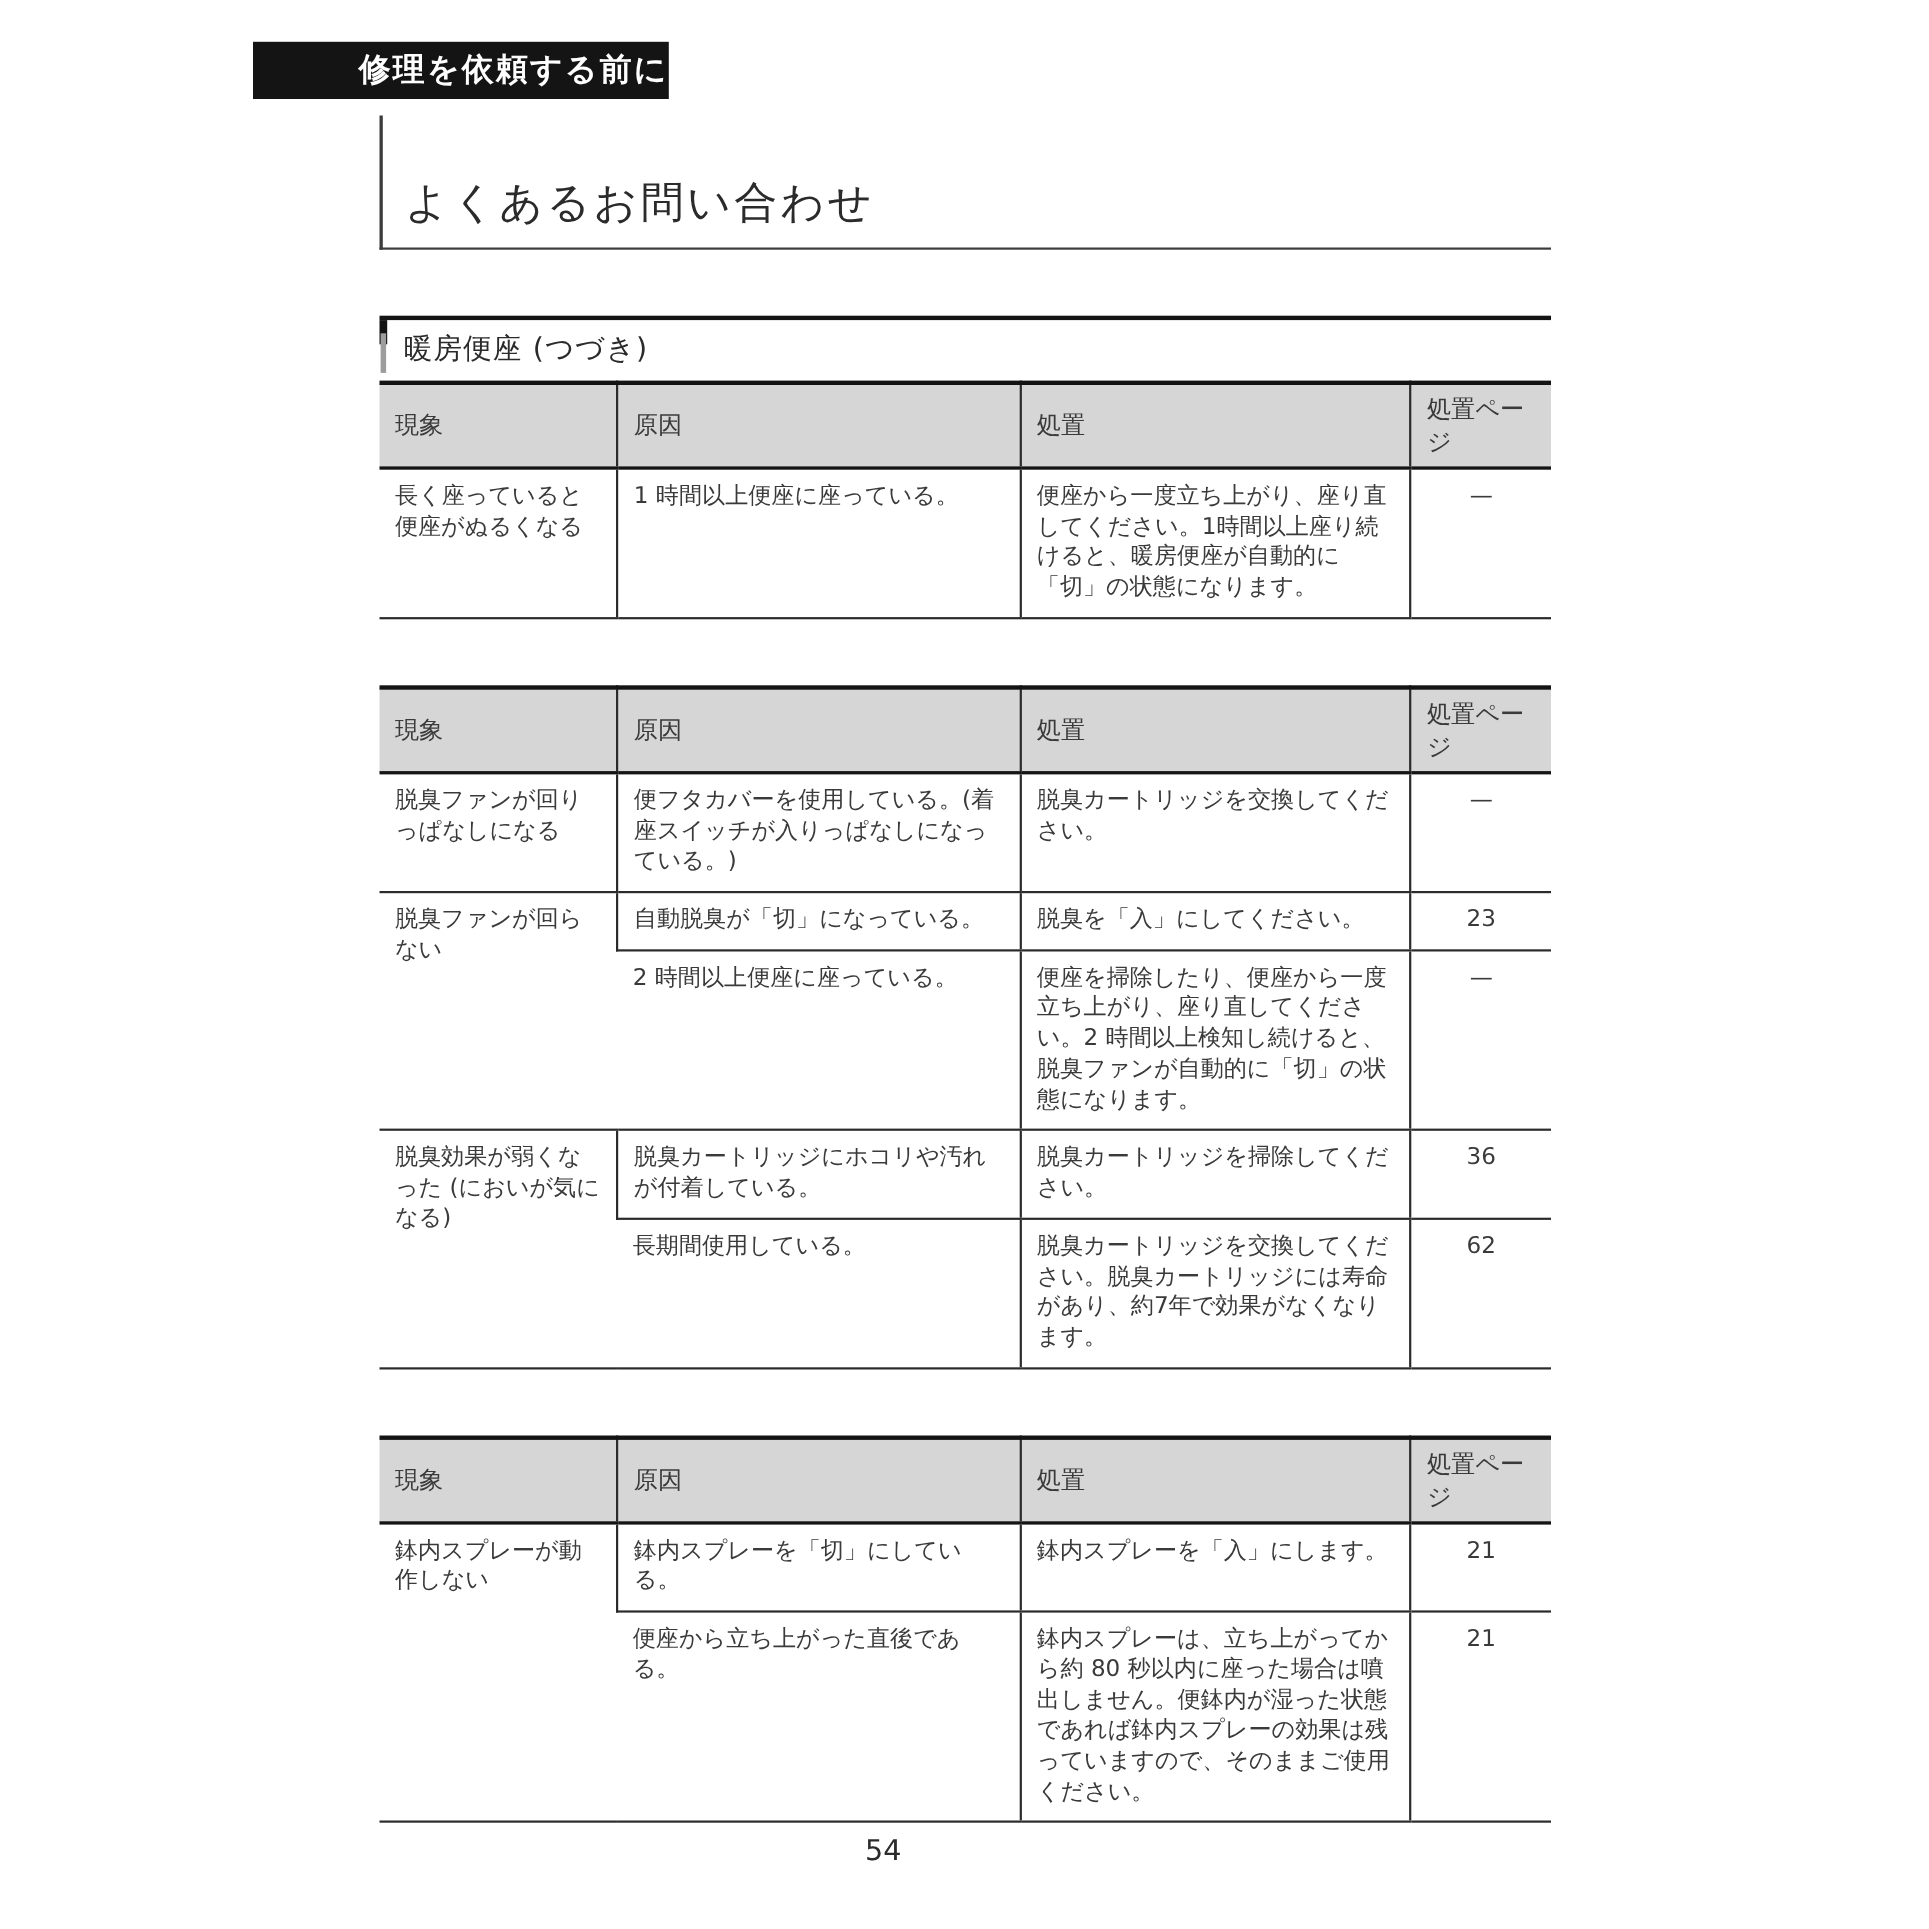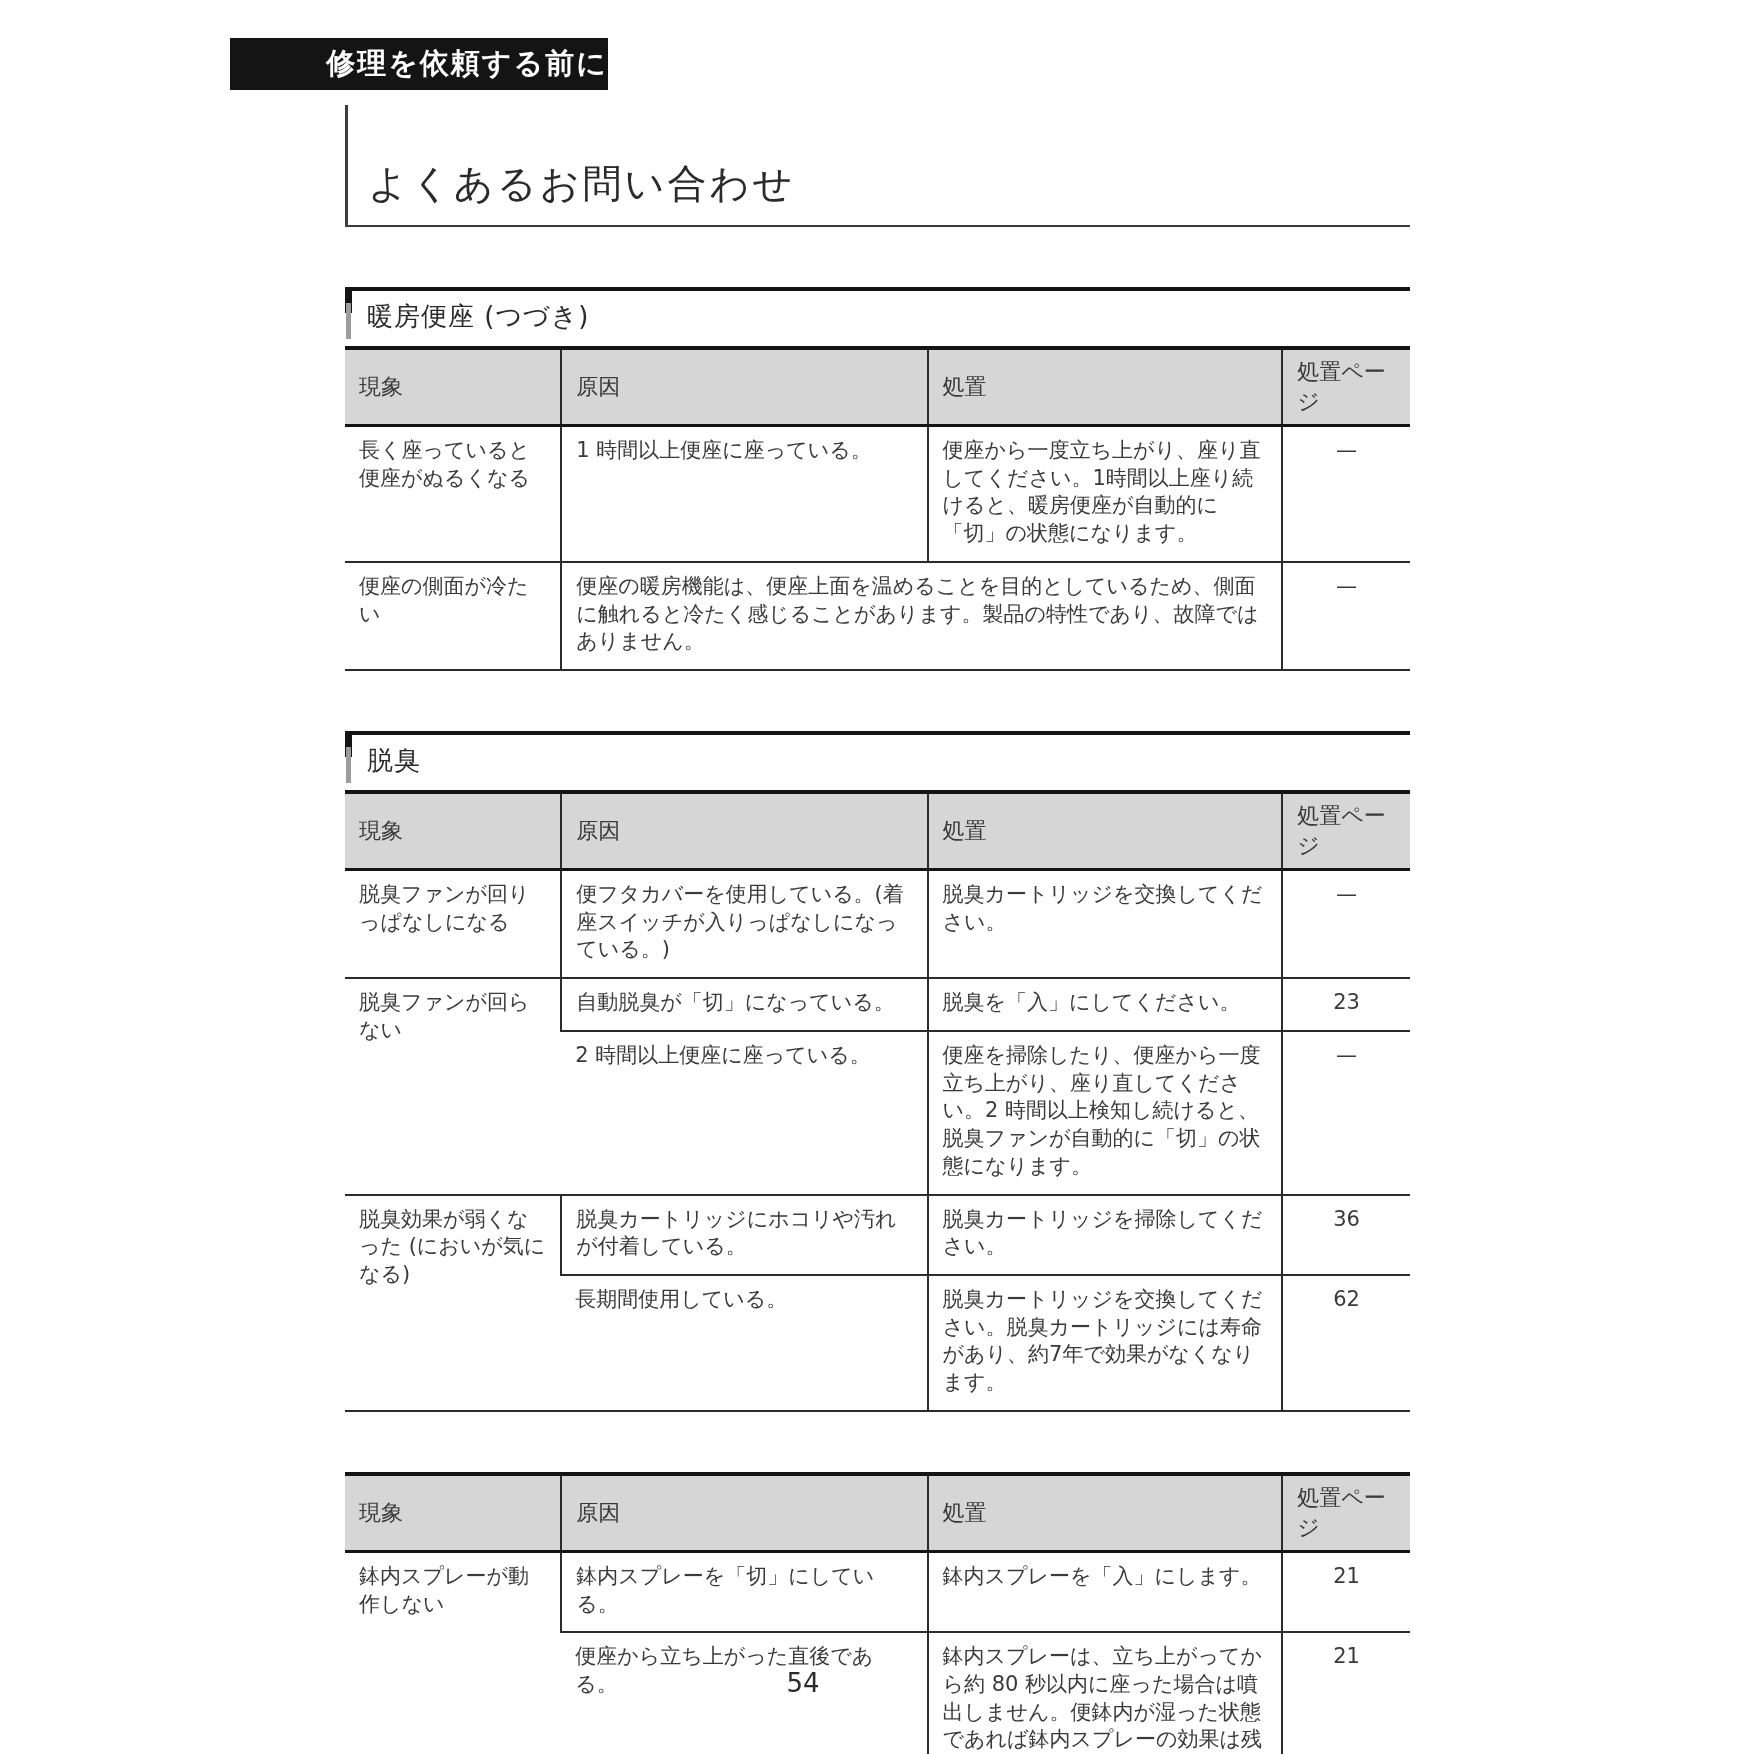--- a/index.html
+++ b/index.html
@@ -105,74 +105,20 @@
               <th>処置ページ</th>
             </tr>
           </thead>
           <tbody>
             <tr>
               <td class="first">長く座っていると便座がぬるくなる</td>
               <td class="">1 時間以上便座に座っている。</td>
               <td class="">便座から一度立ち上がり、座り直してください。1時間以上座り続けると、暖房便座が自動的に「切」の状態になります。</td>
               <td class="page">—</td>
             </tr>
-            <tr>
-              <td class="first">便座の側面が冷たい</td>
-              <td class="" colspan="2">便座の暖房機能は、便座上面を温めることを目的としているため、側面に触れると冷たく感じることがあります。製品の特性であり、故障ではありません。</td>
-              <td class="page">—</td>
-            </tr>
-          </tbody>
-        </table>
-      </section>
-      <section class="section">
-        <div class="section-head">脱臭</div>
-        <table class="tbl">
-          <colgroup>
-            <col style="width: 20.3%;">
-            <col style="width: 34.4%;">
-            <col style="width: 33.3%;">
-            <col style="width: 12%;">
-          </colgroup>
-          <thead>
-            <tr>
-              <th>現象</th>
-              <th>原因</th>
-              <th>処置</th>
-              <th>処置ページ</th>
-            </tr>
-          </thead>
-          <tbody>
-            <tr>
-              <td class="first">脱臭ファンが回りっぱなしになる</td>
-              <td class="">便フタカバーを使用している。(着座スイッチが入りっぱなしになっている。)</td>
-              <td class="">脱臭カートリッジを交換してください。</td>
-              <td class="page">—</td>
-            </tr>
-            <tr>
-              <td class="first" rowspan="2">脱臭ファンが回らない</td>
-              <td class="">自動脱臭が「切」になっている。</td>
-              <td class="">脱臭を「入」にしてください。</td>
-              <td class="page">23</td>
-            </tr>
-            <tr>
-              <td class="first">2 時間以上便座に座っている。</td>
-              <td class="">便座を掃除したり、便座から一度立ち上がり、座り直してください。2 時間以上検知し続けると、脱臭ファンが自動的に「切」の状態になります。</td>
-              <td class="page">—</td>
-            </tr>
-            <tr>
-              <td class="first" rowspan="2">脱臭効果が弱くなった (においが気になる)</td>
-              <td class="">脱臭カートリッジにホコリや汚れが付着している。</td>
-              <td class="">脱臭カートリッジを掃除してください。</td>
-              <td class="page">36</td>
-            </tr>
-            <tr>
-              <td class="first">長期間使用している。</td>
-              <td class="">脱臭カートリッジを交換してください。脱臭カートリッジには寿命があり、約7年で効果がなくなります。</td>
-              <td class="page">62</td>
-            </tr>
           </tbody>
         </table>
       </section>
       <section class="section">
         <table class="tbl">
           <colgroup>
             <col style="width: 20.3%;">
             <col style="width: 34.4%;">
             <col style="width: 33.3%;">
             <col style="width: 12%;">
@@ -180,20 +126,68 @@
           <thead>
             <tr>
               <th>現象</th>
               <th>原因</th>
               <th>処置</th>
               <th>処置ページ</th>
             </tr>
           </thead>
           <tbody>
             <tr>
+              <td class="first">脱臭ファンが回りっぱなしになる</td>
+              <td class="">便フタカバーを使用している。(着座スイッチが入りっぱなしになっている。)</td>
+              <td class="">脱臭カートリッジを交換してください。</td>
+              <td class="page">—</td>
+            </tr>
+            <tr>
+              <td class="first" rowspan="2">脱臭ファンが回らない</td>
+              <td class="">自動脱臭が「切」になっている。</td>
+              <td class="">脱臭を「入」にしてください。</td>
+              <td class="page">23</td>
+            </tr>
+            <tr>
+              <td class="first">2 時間以上便座に座っている。</td>
+              <td class="">便座を掃除したり、便座から一度立ち上がり、座り直してください。2 時間以上検知し続けると、脱臭ファンが自動的に「切」の状態になります。</td>
+              <td class="page">—</td>
+            </tr>
+            <tr>
+              <td class="first" rowspan="2">脱臭効果が弱くなった (においが気になる)</td>
+              <td class="">脱臭カートリッジにホコリや汚れが付着している。</td>
+              <td class="">脱臭カートリッジを掃除してください。</td>
+              <td class="page">36</td>
+            </tr>
+            <tr>
+              <td class="first">長期間使用している。</td>
+              <td class="">脱臭カートリッジを交換してください。脱臭カートリッジには寿命があり、約7年で効果がなくなります。</td>
+              <td class="page">62</td>
+            </tr>
+          </tbody>
+        </table>
+      </section>
+      <section class="section">
+        <table class="tbl">
+          <colgroup>
+            <col style="width: 20.3%;">
+            <col style="width: 34.4%;">
+            <col style="width: 33.3%;">
+            <col style="width: 12%;">
+          </colgroup>
+          <thead>
+            <tr>
+              <th>現象</th>
+              <th>原因</th>
+              <th>処置</th>
+              <th>処置ページ</th>
+            </tr>
+          </thead>
+          <tbody>
+            <tr>
               <td class="first" rowspan="2">鉢内スプレーが動作しない</td>
               <td class="">鉢内スプレーを「切」にしている。</td>
               <td class="">鉢内スプレーを「入」にします。</td>
               <td class="page">21</td>
             </tr>
             <tr>
               <td class="first">便座から立ち上がった直後である。</td>
               <td class="">鉢内スプレーは、立ち上がってから約 80 秒以内に座った場合は噴出しません。便鉢内が湿った状態であれば鉢内スプレーの効果は残っていますので、そのままご使用ください。</td>
               <td class="page">21</td>
             </tr>

